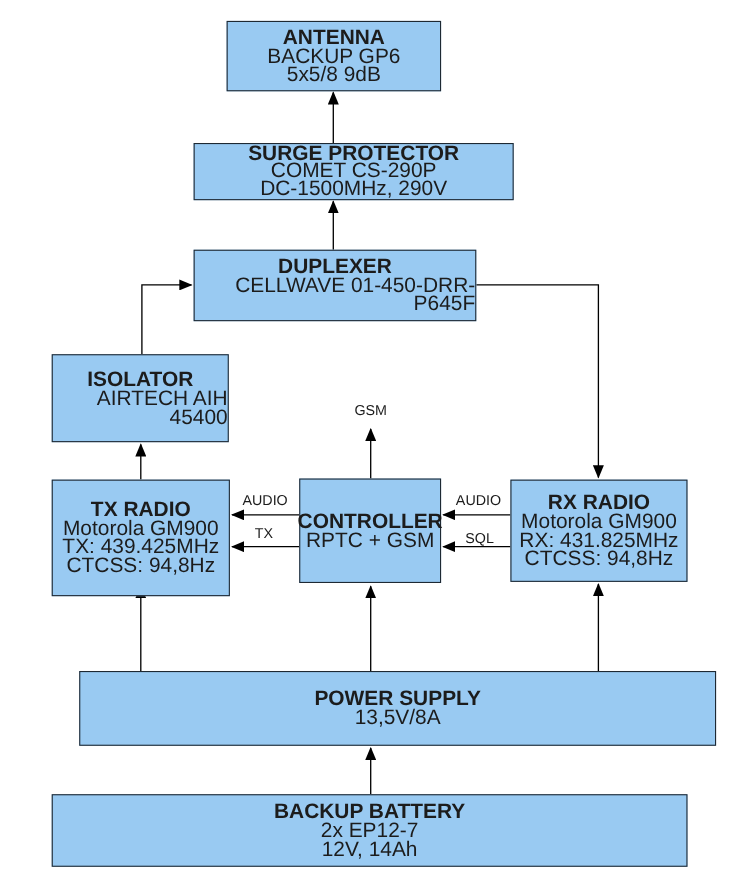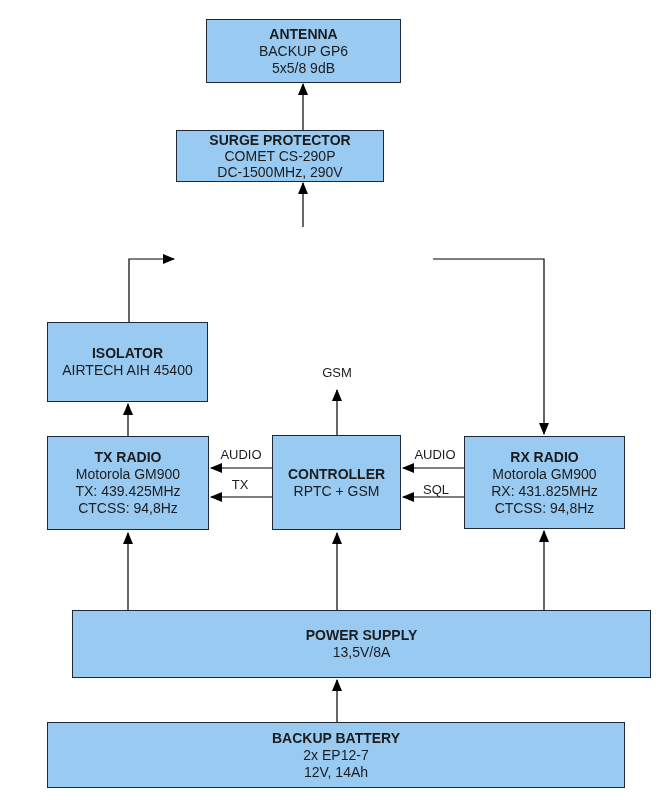--- a/index.html
+++ b/index.html
@@ -18,33 +18,33 @@
   }
   .canvas{position:relative;width:672px;height:800px;background:var(--background);overflow:hidden;}
   .wires{position:absolute;left:0;top:0;width:672px;height:800px;}
   .wire{stroke:var(--wire);stroke-width:1.2;fill:none;}
   #ah path{fill:var(--wire);}
   .node{
     position:absolute;box-sizing:border-box;
     background:var(--node-fill);
     border:1.5px solid var(--node-border);
     display:flex;flex-direction:column;justify-content:center;align-items:center;
-    text-align:right;line-height:17px;font-size:14px;
+    text-align:right;line-height:17px;font-size:19px;
   }
   .nt{font-weight:bold;}
   .edge-label{
     position:absolute;transform:translateX(-50%);
     font-size:13px;line-height:15px;white-space:nowrap;
   }
   
   .antenna   {left:206px;top:19px; width:195px;height:64px;}
-  .surge     {left:176px;top:130px;width:208px;height:52px;line-height:16px;}
+  .surge     {left:176px;top:130px;width:291px;height:52px;line-height:16px;}
   .duplexer  {left:176px;top:227px;width:257px;height:65px;}
   .isolator  {left:47px; top:322px;width:161px;height:80px;}
-  .txradio   {left:47px; top:436px;width:162px;height:94px;}
+  .txradio   {left:47px; top:436px;width:162px;height:106px;}
   .controller{left:272px;top:435px;width:129px;height:95px;}
   .rxradio   {left:464px;top:436px;width:161px;height:93px;}
   .power     {left:46px; top:610px;width:579px;height:68px;margin-left:26px;}
   .battery   {left:47px; top:722px;width:578px;height:66px;}
   
   .lbl-gsm        {left:337px;top:365px;}
   .lbl-audio-left {left:241px;top:447px;}
   .lbl-tx-left    {left:240px;top:477px;}
   .lbl-audio-right{left:435px;top:447px;}
   .lbl-sql-right  {left:436px;top:482px;}
@@ -81,20 +81,24 @@
     <div class="nl">BACKUP GP6</div>
     <div class="nl">5x5/8 9dB</div>
   </div>
 
   <div class="node surge">
     <div class="nt">SURGE PROTECTOR</div>
     <div class="nl">COMET CS-290P</div>
     <div class="nl">DC-1500MHz, 290V</div>
   </div>
 
+  <div class="node duplexer">
+    <div class="nt">DUPLEXER</div>
+    <div class="nl">CELLWAVE 01-450-DRR-P645F</div>
+  </div>
 
   <div class="node isolator">
     <div class="nt">ISOLATOR</div>
     <div class="nl">AIRTECH AIH 45400</div>
   </div>
 
   <div class="node txradio">
     <div class="nt">TX RADIO</div>
     <div class="nl">Motorola GM900</div>
     <div class="nl">TX: 439.425MHz</div>

